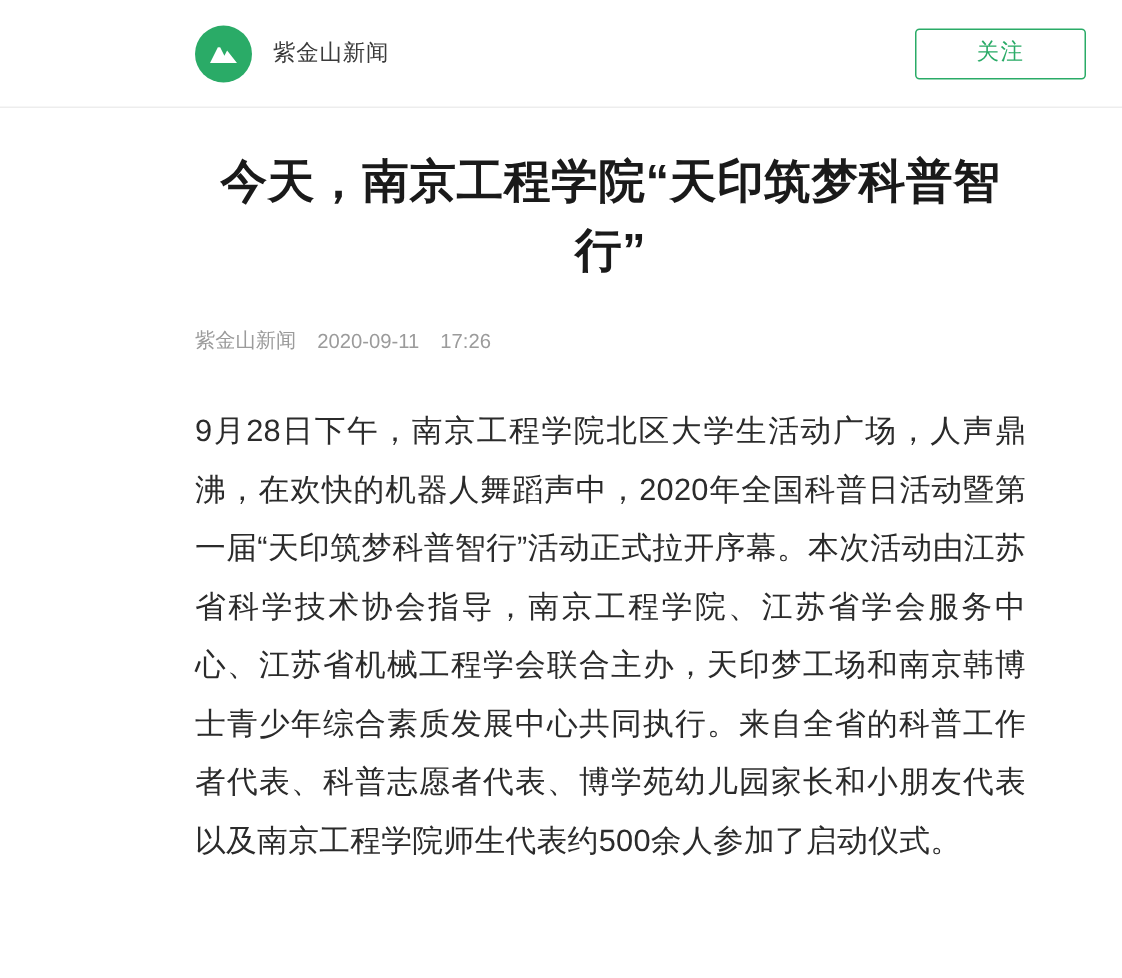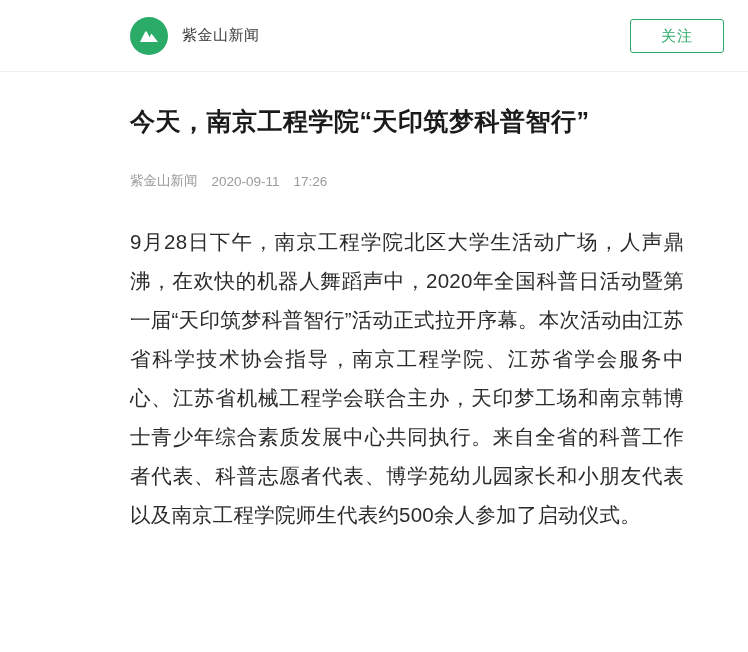--- a/index.html
+++ b/index.html
@@ -48,40 +48,41 @@
     color: #3b3b3b;
     letter-spacing: .5px;
     white-space: nowrap;
   }
   .spacer { flex: 1 1 auto; }
   .follow-btn {
     border: 1px solid #2aab67;
     color: #2aab67;
     background: #ffffff;
     font-size: 15px;
-    padding: 7px 30px;
+    padding: 7px 40px;
     border-radius: 3px;
     cursor: pointer;
     letter-spacing: 1px;
-    font-family: Liberation Serif, serif;
+    font-family: Liberation Mono, monospace;
     line-height: 1.2;
   }
 
   
   .article {
     padding: 26px 64px 0 130px;
     box-sizing: border-box;
   }
   .title {
-    font-size: 25px;
+    font-size: 31px;
     line-height: 46px;
     font-weight: bold;
     color: #1a1a1a;
     margin: 0;
     letter-spacing: .5px;
+    text-align: center;
   }
   .meta {
     margin-top: 28px;
     font-size: 13.5px;
     color: #9b9b9b;
     display: flex;
     align-items: center;
     gap: 14px;
   }
   .meta span { white-space: nowrap; }

